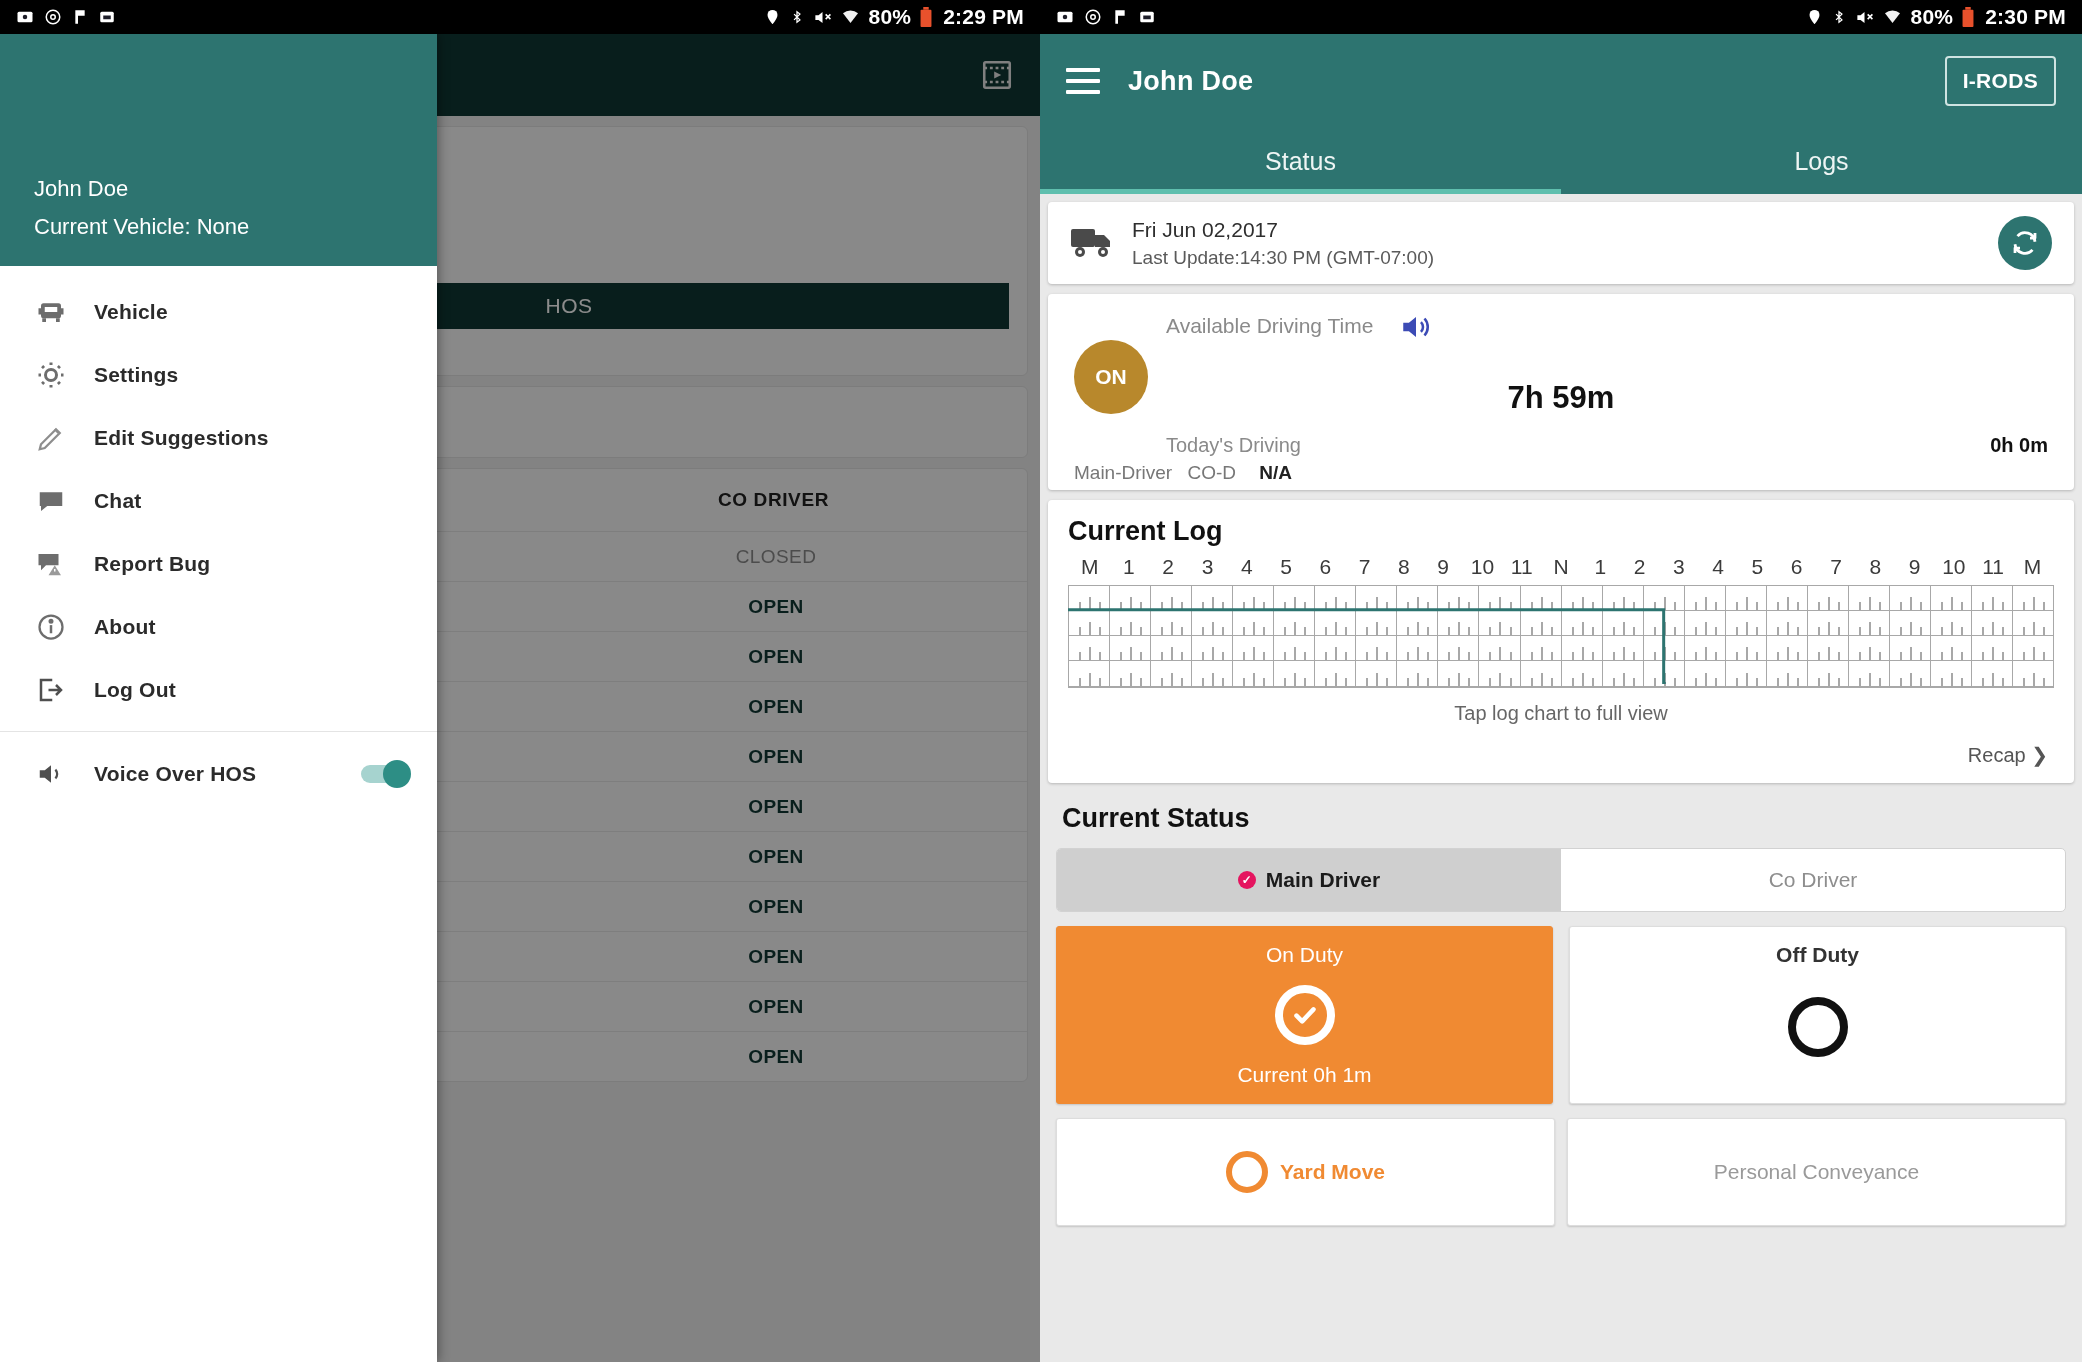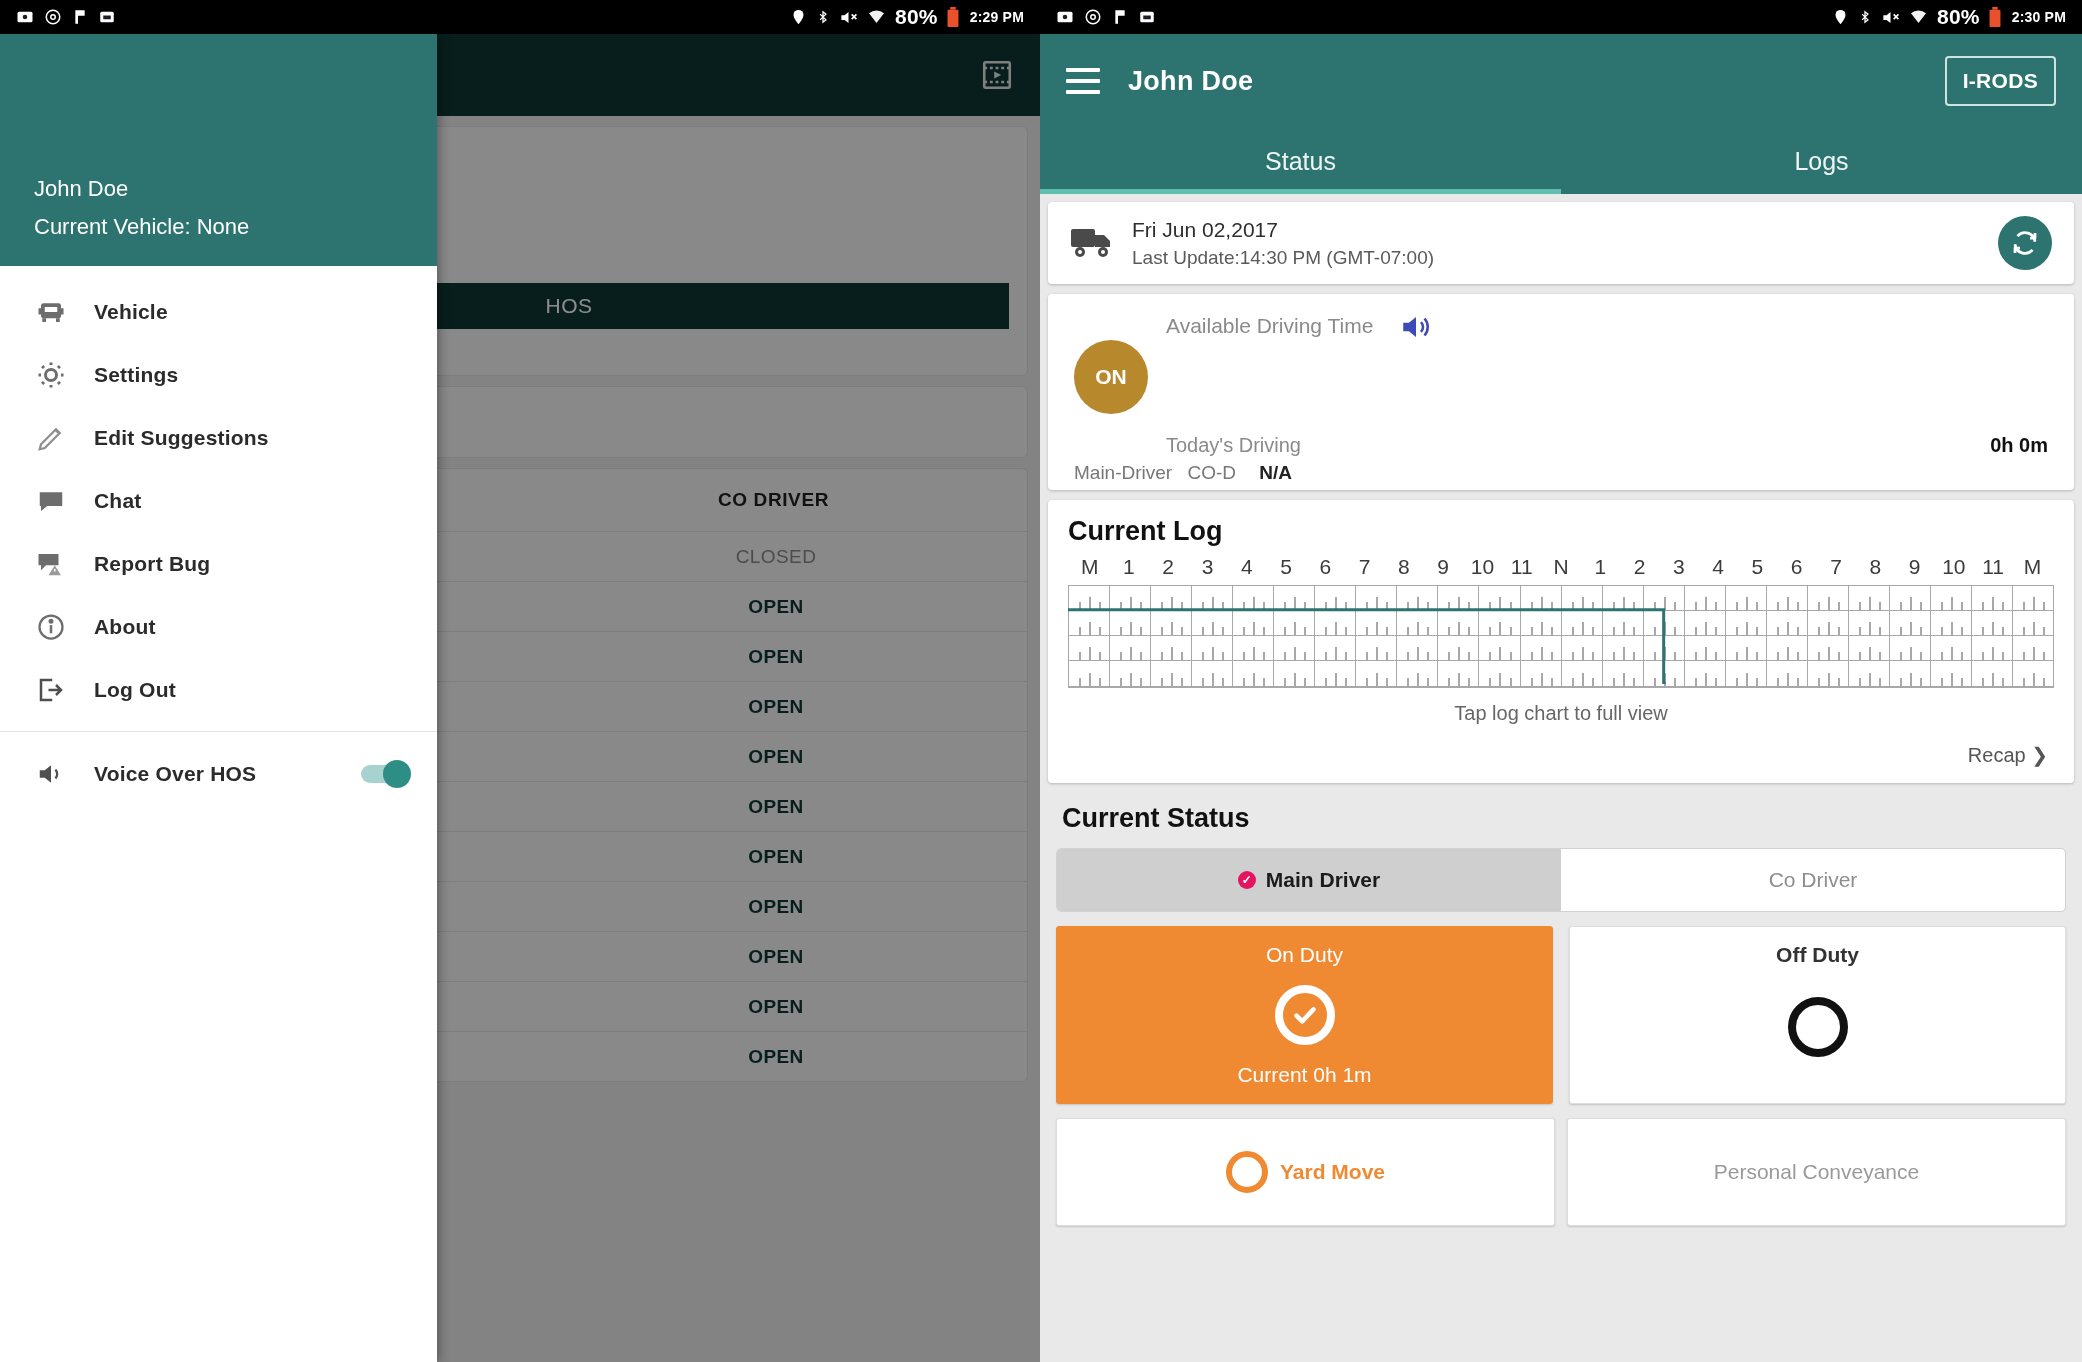--- a/index.html
+++ b/index.html
@@ -17,21 +17,21 @@
   .phone-right { width: 1042px; height: 1362px; }
 
   .statusbar {
     height: 34px; background: #000000; color: #fff;
     display: flex; align-items: center; padding: 0 16px;
     font-size: 19px; letter-spacing: .2px;
   }
   .sb-left { display: flex; gap: 10px; align-items: center; }
   .sb-right { margin-left: auto; display: flex; gap: 9px; align-items: center; }
   .sb-ico { display: inline-block; }
-  .sb-time { font-weight: 600; font-size: 14px; margin-left: 2px; }
+  .sb-time { font-weight: 600; font-size: 21px; margin-left: 2px; }
   .sb-batt { font-weight: 600; font-size: 21px; }
 
   
   .left-app { position: absolute; inset: 34px 0 0 0; background: #fff; }
   .left-appbar {
     height: 82px; background: #0f3833;
     display: flex; align-items: center; justify-content: flex-end; padding: 0 26px;
   }
   .left-body { background: #efefef; padding: 10px 12px 0 12px; height: calc(100% - 82px); }
   .card-ph { background:#fafafa; border:1px solid #e2e2e2; border-radius:6px; }
@@ -495,20 +495,21 @@
 
       <div class="rcard dt-card">
         <span class="dt-circle">ON</span>
         <span class="dt-label">Available Driving Time</span>
         <span class="dt-speaker">
           <svg width="40" height="34" viewBox="0 0 24 24" fill="#3c4bb5">
               <path d="M3 9v6h4l5 4V5L7 9H3z"></path>
               <path d="M15.5 8.5a5 5 0 0 1 0 7M18 6a9 9 0 0 1 0 12" stroke="#3c4bb5" stroke-width="1.8" fill="none"></path>
             </svg>
         </span>
+        <div class="dt-big">7h 59m</div>
         <div class="dt-row2">
           <span class="dt-today">Today's Driving</span>
           <span class="dt-today-val">0h 0m</span>
         </div>
         <div class="dt-row3">
           <span>Main-Driver</span>
           <span>CO-D</span>
           <b>N/A</b>
         </div>
       </div>

